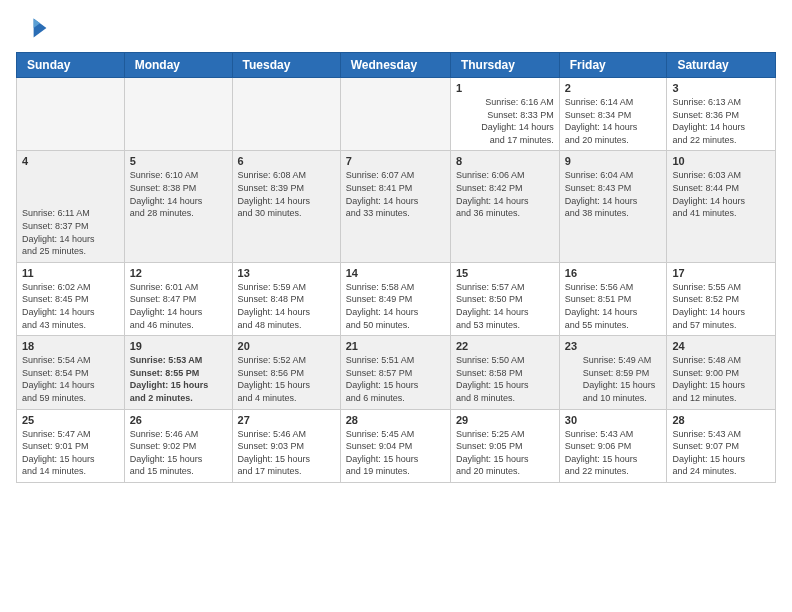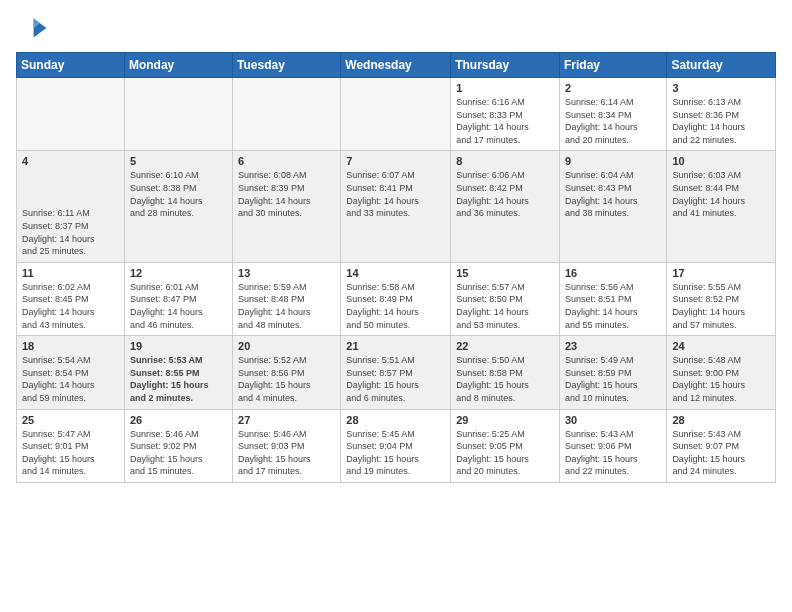--- a/index.html
+++ b/index.html
@@ -61,21 +61,21 @@
     .calendar {
       width: 100%;
       border-collapse: collapse;
       border: 1px solid #ccc;
     }
     .calendar th {
       background: #2a6db5;
       color: #fff;
       font-size: 12px;
       font-weight: bold;
-      padding: 5px 4px;
+      padding: 5px 10px;
       text-align: left;
       border: 1px solid #1e5a9a;
     }
     .calendar td {
       border: 1px solid #ccc;
       vertical-align: top;
       padding: 4px 5px;
       font-size: 9.5px;
       color: #333;
       width: 113px;
@@ -135,21 +135,21 @@
         </tr>
     </thead>
     <tbody id="calendar-body">
     <tr>
           <td class="empty"></td>
           <td class="empty"></td>
           <td class="empty"></td>
           <td class="empty"></td>
           <td>
             <span class="day-number">1</span>
-            <div class="day-info" style="white-space: pre-line;">Sunrise: 6:16 AM
+            <div class="day-info" style="white-space: pre-line; text-align: right;">Sunrise: 6:16 AM
 Sunset: 8:33 PM
 Daylight: 14 hours
 and 17 minutes.</div>
           </td>
           <td>
             <span class="day-number">2</span>
             <div class="day-info" style="white-space: pre-line;">Sunrise: 6:14 AM
 Sunset: 8:34 PM
 Daylight: 14 hours
 and 20 minutes.</div>
@@ -295,21 +295,21 @@
           </td>
           <td>
             <span class="day-number">22</span>
             <div class="day-info" style="white-space: pre-line;">Sunrise: 5:50 AM
 Sunset: 8:58 PM
 Daylight: 15 hours
 and 8 minutes.</div>
           </td>
           <td>
             <span class="day-number">23</span>
-            <div class="day-info" style="white-space: pre-line;">Sunrise: 5:49 AM
+            <div class="day-info" style="white-space: pre-line; margin-left: 18px;">Sunrise: 5:49 AM
 Sunset: 8:59 PM
 Daylight: 15 hours
 and 10 minutes.</div>
           </td>
           <td>
             <span class="day-number">24</span>
             <div class="day-info" style="white-space: pre-line;">Sunrise: 5:48 AM
 Sunset: 9:00 PM
 Daylight: 15 hours
 and 12 minutes.</div>

